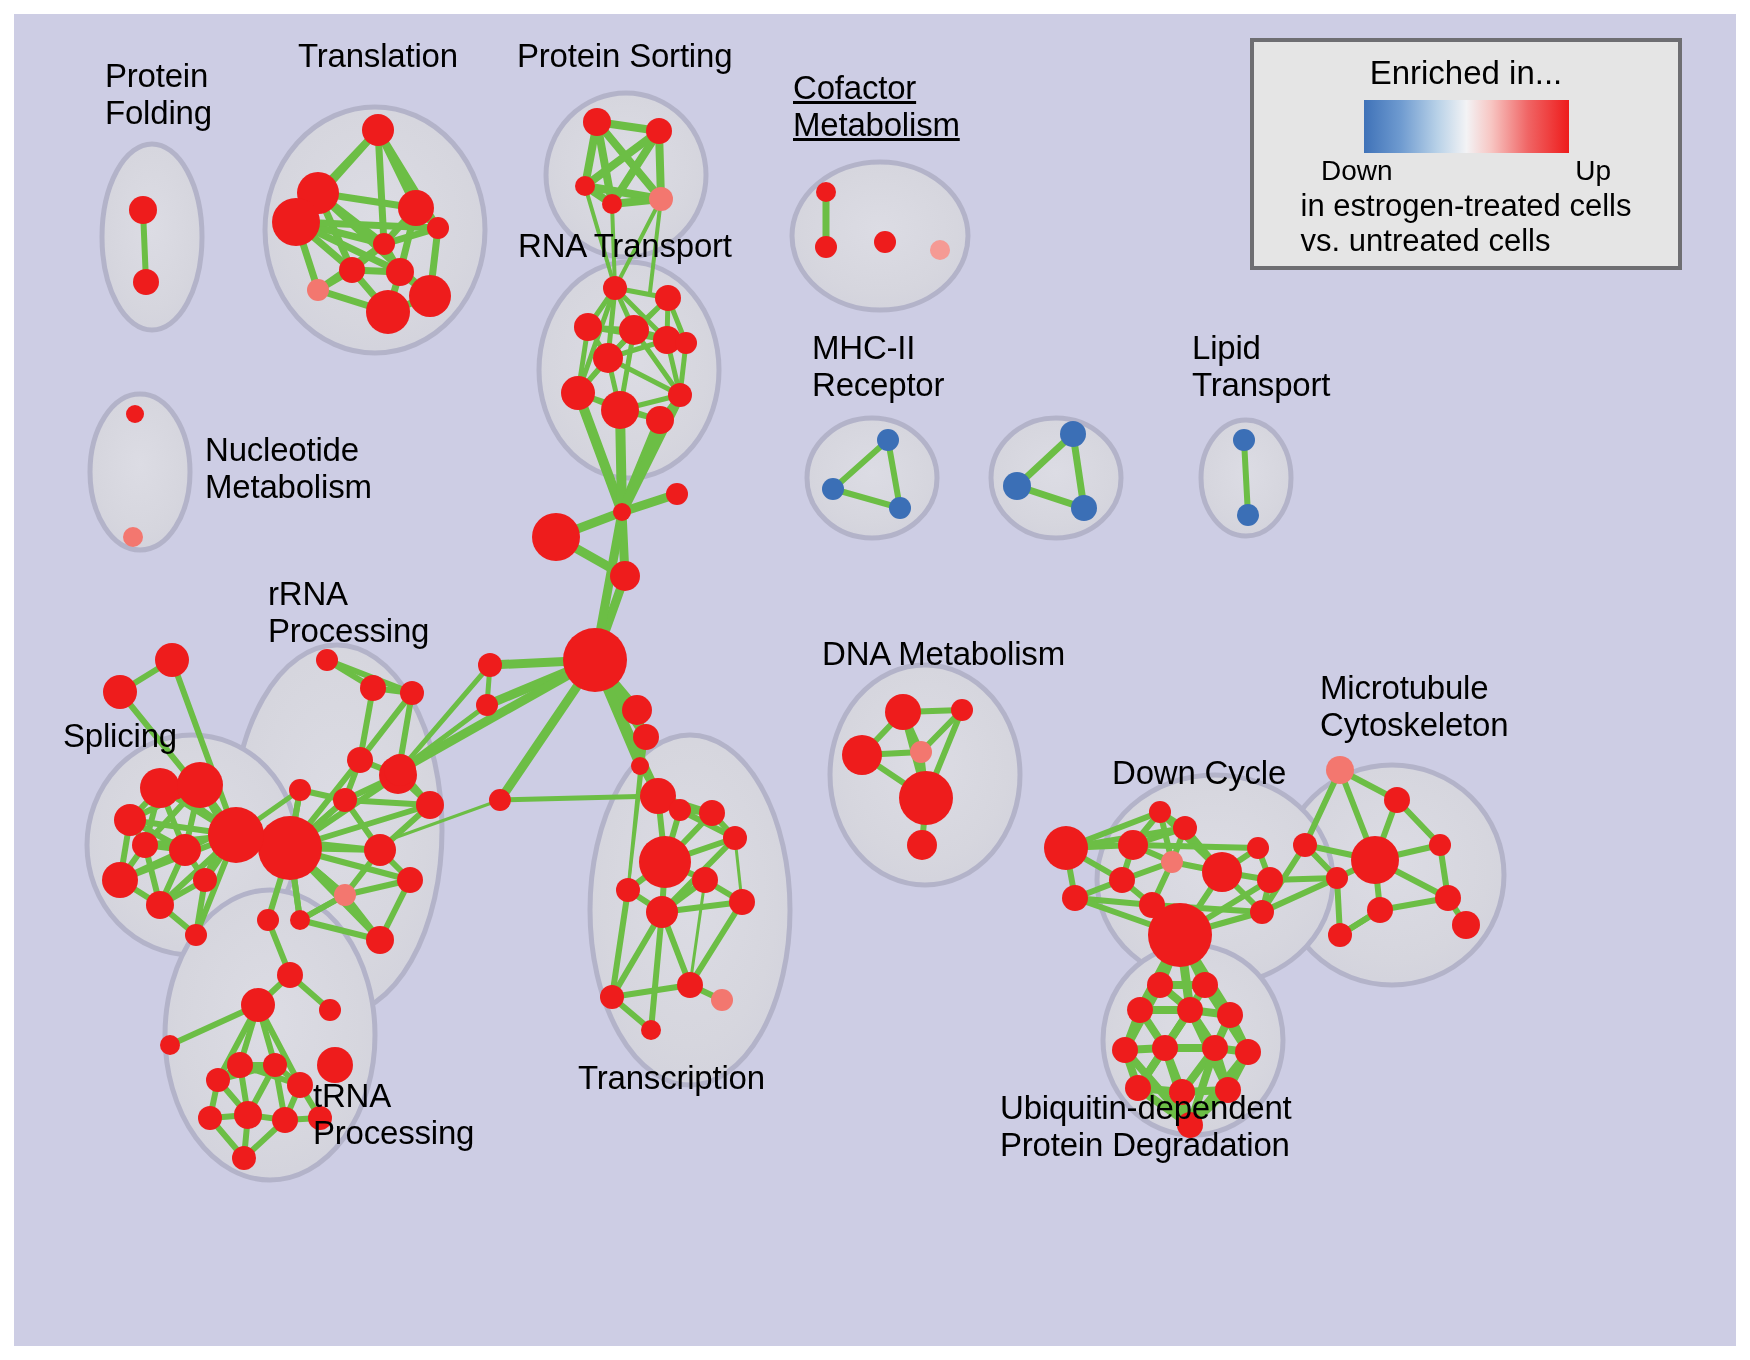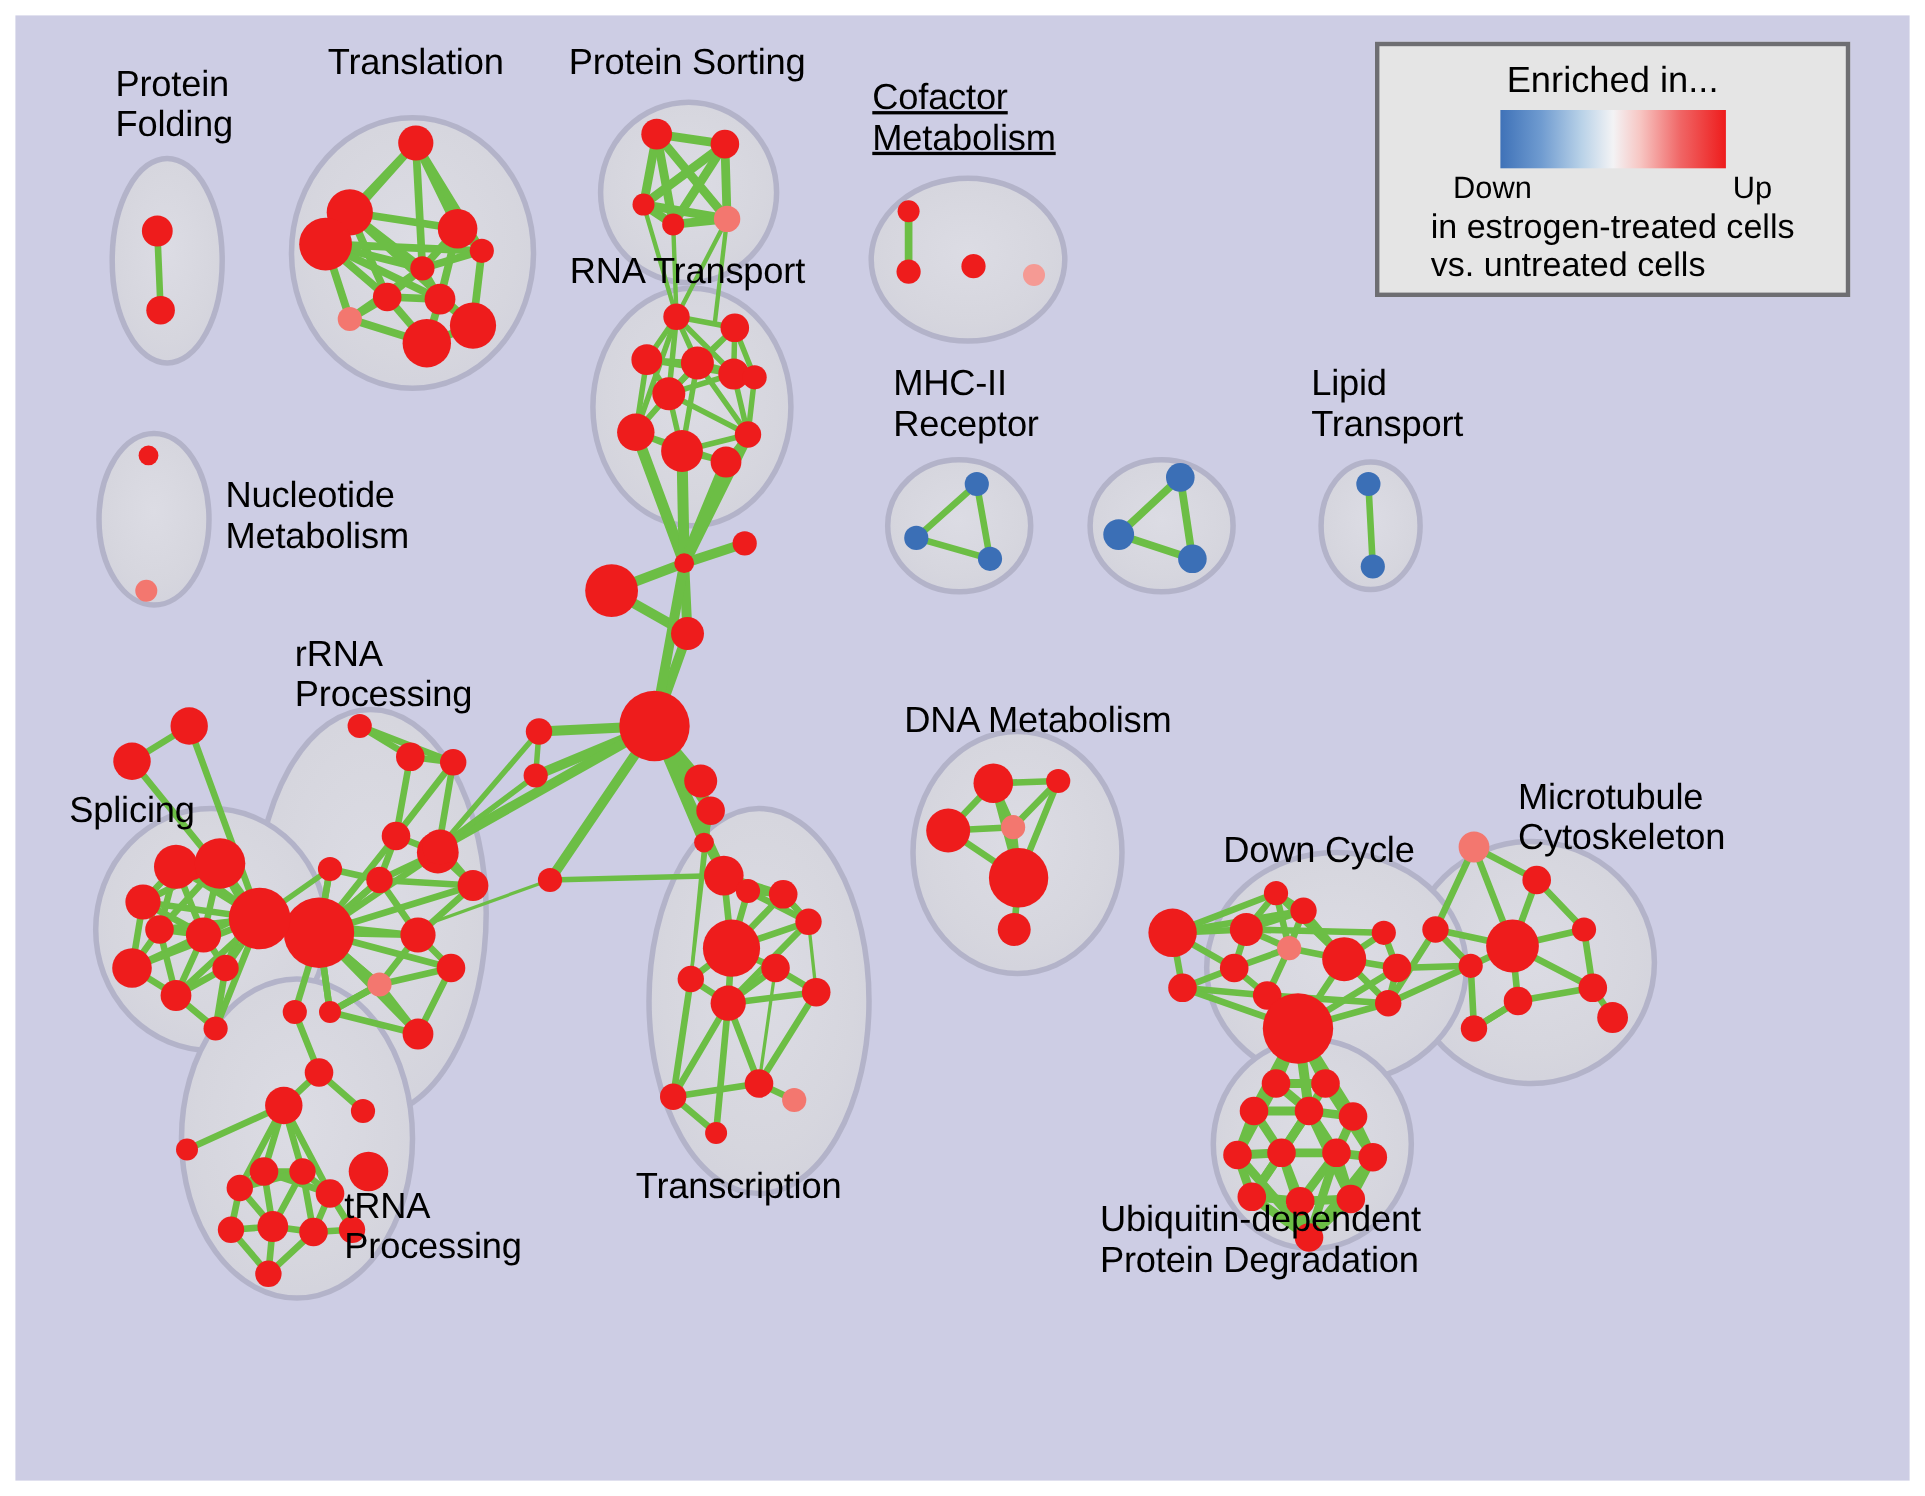--- a/index.html
+++ b/index.html
@@ -723,21 +723,21 @@
   <div class="cluster-label lab-left" style="left:205px;top:432px;">Nucleotide
 Metabolism</div>
   <div class="cluster-label lab-left" style="left:812px;top:330px;">MHC-II
 Receptor</div>
   <div class="cluster-label lab-left" style="left:1192px;top:330px;">Lipid
 Transport</div>
   <div class="cluster-label lab-left" style="left:268px;top:576px;">rRNA
 Processing</div>
   <div class="cluster-label lab-left" style="left:63px;top:718px;">Splicing</div>
   <div class="cluster-label lab-left" style="left:822px;top:636px;">DNA Metabolism</div>
-  <div class="cluster-label lab-left" style="left:1380px;top:670px;margin-top:36px;">Microtubule
+  <div class="cluster-label lab-left" style="left:1320px;top:670px;">Microtubule
 Cytoskeleton</div>
   <div class="cluster-label lab-left" style="left:1112px;top:755px;">Down Cycle</div>
   <div class="cluster-label lab-left" style="left:578px;top:1060px;">Transcription</div>
   <div class="cluster-label lab-left" style="left:313px;top:1078px;">tRNA
 Processing</div>
   <div class="cluster-label lab-left" style="left:1000px;top:1090px;">Ubiquitin-dependent
 Protein Degradation</div>
 
   <div id="legend">
     <div id="legend-title">Enriched in...</div>

